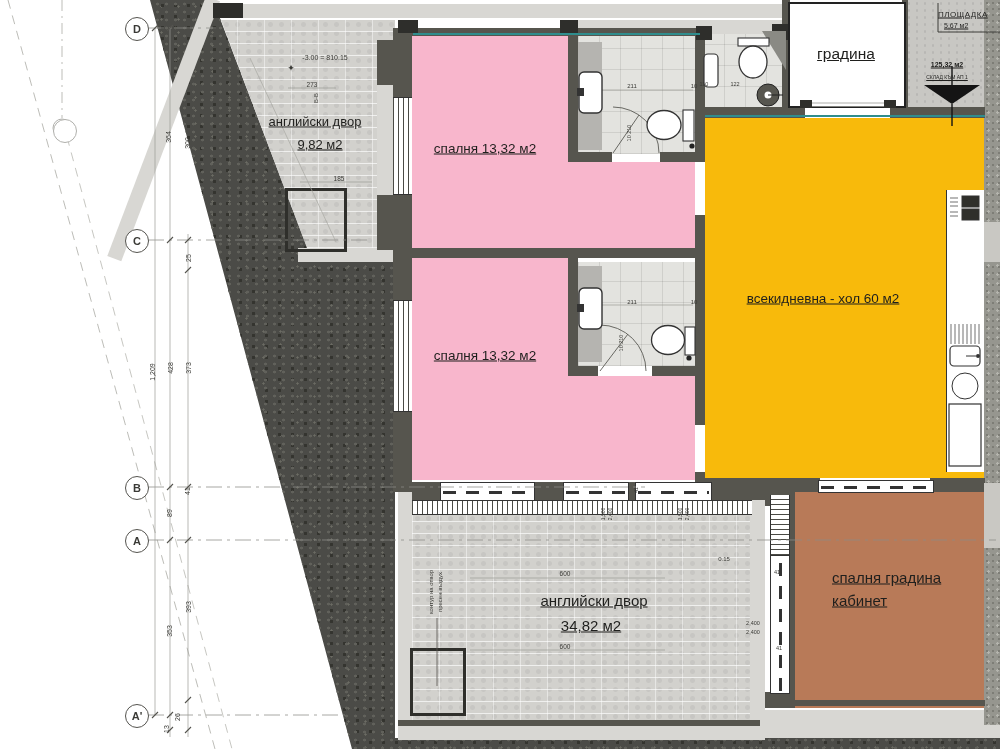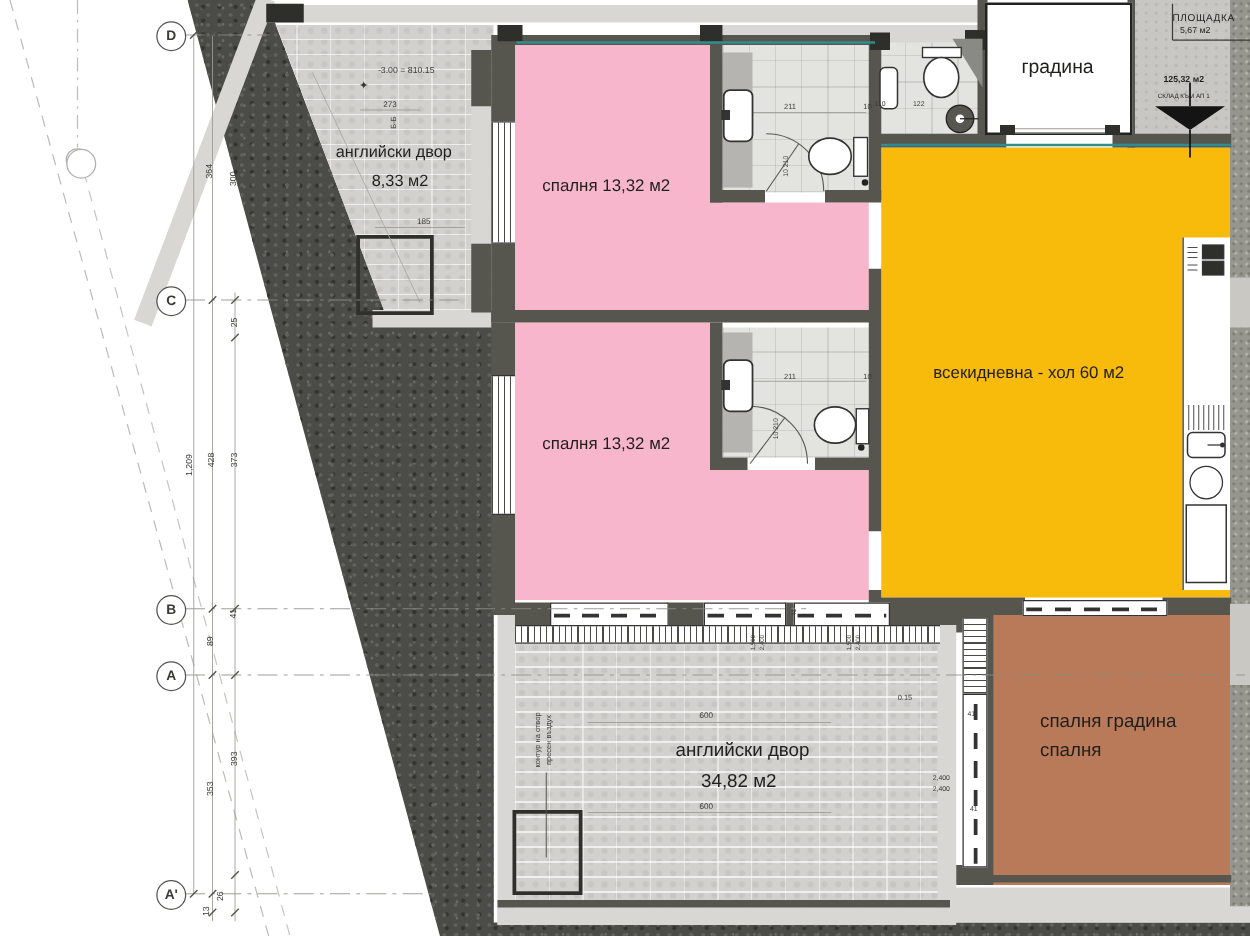--- a/index.html
+++ b/index.html
@@ -45,21 +45,21 @@
   .win-h .bars{position:absolute;left:2px;right:2px;top:45%;height:3px;
       background:repeating-linear-gradient(90deg,#333 0 13px,transparent 13px 23px);}
   .win-v{background:#fff;border:1px solid #333;z-index:12;}
   .win-v .bars{position:absolute;top:2px;bottom:2px;left:42%;width:3px;
       background:repeating-linear-gradient(0deg,#333 0 13px,transparent 13px 23px);}
   .teal{background:#2f8d8d;z-index:13;}
   .pit{position:absolute;border:3px solid #2f2f2b;background:transparent;z-index:13;}
   .bubble{position:absolute;width:22px;height:22px;border:1.4px solid #55544f;border-radius:50%;
       background:#fff;display:flex;align-items:center;justify-content:center;
       font-weight:bold;font-size:11px;color:#3a3a36;z-index:44;}
-  .room-label{position:absolute;transform:translate(-50%,-50%);color:#1f1f1d;white-space:nowrap;z-index:45;}
+  .room-label{position:absolute;transform:translate(-50%,-50%);color:#1f1f1d;white-space:nowrap;z-index:45;text-decoration:underline;}
   .room-label.la{transform:translate(0,-50%);}
   .ann{position:absolute;color:#3a3a36;white-space:nowrap;z-index:46;}
   .elev{background:#fff;border:2px solid #222;z-index:14;}
   svg.overlay{position:absolute;left:0;top:0;z-index:40;pointer-events:none;}
 </style>
 </head>
 <body>
 
 <div id="plan">
 
@@ -169,29 +169,29 @@
   <div class="abs xh" style="left:760px;top:710px;width:240px;height:28px;"></div>
 
   <div class="bubble" style="left:125px;top:17px;">D</div>
   <div class="bubble" style="left:125px;top:229px;">C</div>
   <div class="bubble" style="left:125px;top:476px;">B</div>
   <div class="bubble" style="left:125px;top:529px;">A</div>
   <div class="bubble" style="left:125px;top:704px;">A'</div>
   <div class="bubble" style="left:53px;top:119px;border-color:#b0b0ac;"></div>
 
   <div class="room-label" style="left:315px;top:121px;font-size:13px;z-index:45;">английски двор</div>
-  <div class="room-label" style="left:320px;top:144px;font-size:13px;">8,33 м2</div>
+  <div class="room-label" style="left:320px;top:144px;font-size:13px;">9,82 м2</div>
   <div class="room-label" style="left:485px;top:148px;font-size:13.5px;">спалня 13,32 м2</div>
   <div class="room-label" style="left:485px;top:355px;font-size:13.5px;">спалня 13,32 м2</div>
   <div class="room-label" style="left:823px;top:298px;font-size:13.5px;">всекидневна - хол 60 м2</div>
   <div class="room-label" style="left:846px;top:54px;font-size:15.5px;">градина</div>
   <div class="room-label" style="left:594px;top:600px;font-size:15px;">английски двор</div>
   <div class="room-label" style="left:591px;top:625px;font-size:15px;">34,82 м2</div>
   <div class="room-label la" style="left:832px;top:577px;font-size:15px;">спалня градина</div>
-  <div class="room-label la" style="left:832px;top:600px;font-size:15px;">спалня</div>
+  <div class="room-label la" style="left:832px;top:600px;font-size:15px;">кабинет</div>
   <div class="room-label la" style="left:938px;top:14px;font-size:8px;letter-spacing:.5px;">ПЛОЩАДКА</div>
   <div class="room-label la" style="left:944px;top:25px;font-size:7px;">5,67 м2</div>
   <div class="room-label" style="left:947px;top:64px;font-size:7px;font-weight:bold;">125,32 м2</div>
   <div class="room-label" style="left:947px;top:77px;font-size:5px;">СКЛАД КЪМ АП 1</div>
 
   <svg class="overlay" width="1000" height="749" viewBox="0 0 1000 749">
     <g stroke="#bdbdb8" stroke-width="1" fill="none">
       <path d="M8,0 L215,749" stroke-dasharray="9 7"></path>
       <path d="M62,0 V118" stroke-dasharray="11 5 2 5"></path>
       <path d="M67,137 L232,749" stroke-dasharray="9 7" stroke="#c7c7c2"></path>

